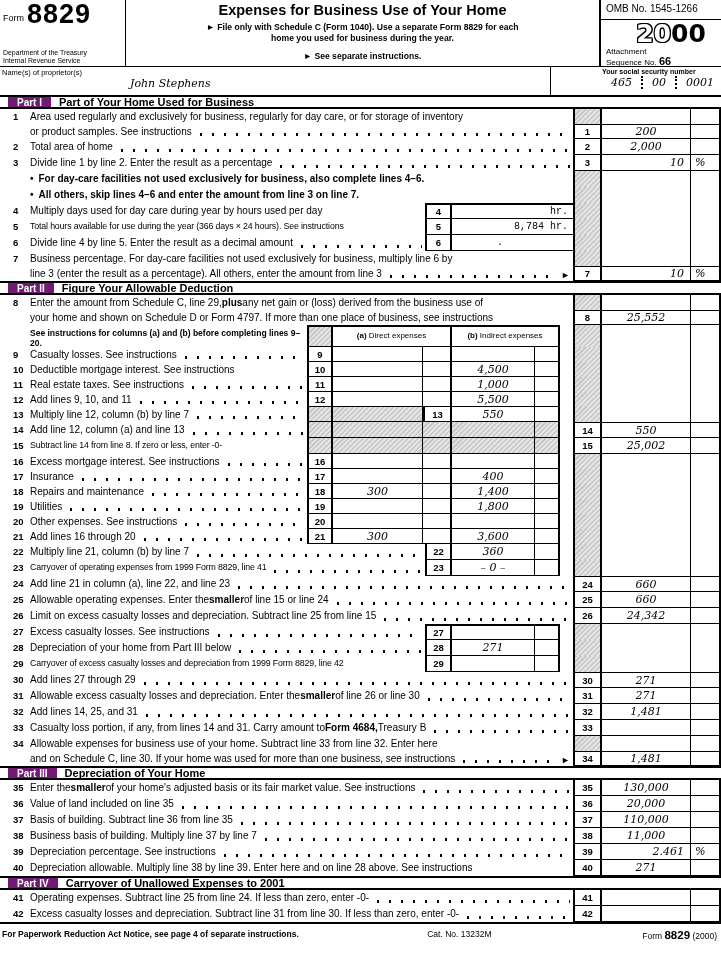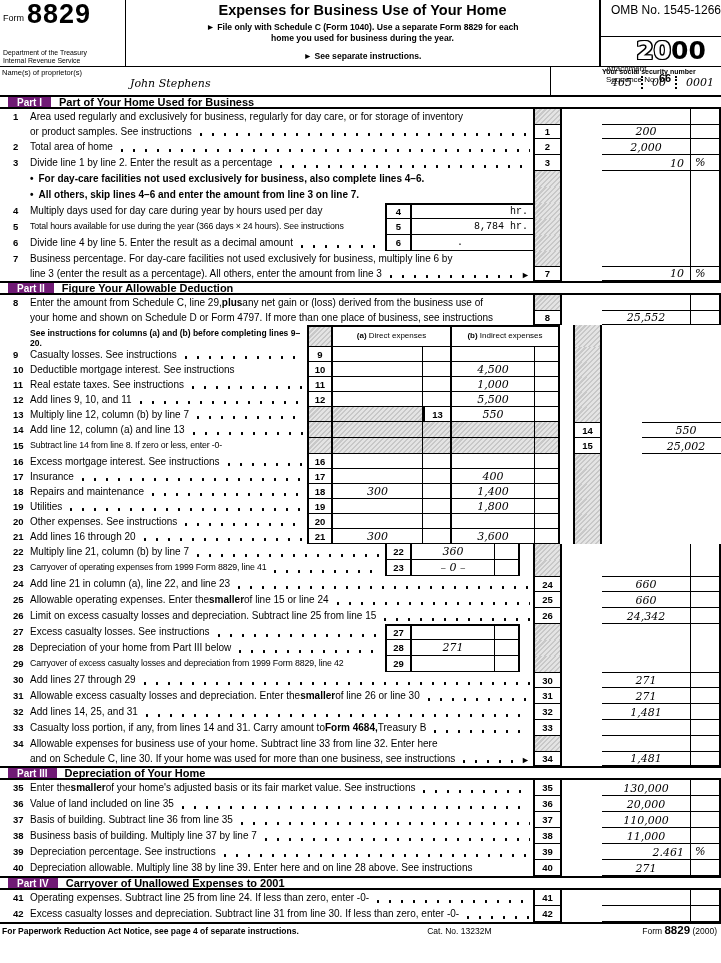--- a/index.html
+++ b/index.html
@@ -12,21 +12,21 @@
   .hdr-left { width:126px; border-right:1.5px solid #000; padding:1px 2px 1px 3px; display:flex; flex-direction:column; }
   .form-line { display:flex; align-items:flex-start; gap:3px; }
   .form-word { font-size:9px; margin-top:12px; }
   .form-num { font-size:27px; font-weight:bold; letter-spacing:1px; line-height:26px; }
   .dept { font-size:6.9px; margin-top:auto; line-height:8px; }
   .hdr-center { flex:1; text-align:center; padding-top:2px; }
   .hdr-title { font-size:14.5px; font-weight:bold; }
   .hdr-sub { font-size:8.6px; font-weight:bold; line-height:10.5px; margin-top:4px; }
   .hdr-sub2 { margin-top:8px; font-size:8.6px; font-weight:bold; }
   .hdr-right { width:122px; border-left:2px solid #000; display:flex; flex-direction:column; }
-  .omb { border-bottom:1.5px solid #000; font-size:12px; padding:3px 0 19px 5px;text-align:right; }
+  .omb { border-bottom:1.5px solid #000; font-size:10px; padding:3px 0 5px 5px; }
   .year { text-align:center; font-size:25px; font-weight:bold; line-height:25px; margin-top:1px; font-family:"DejaVu Sans",sans-serif;margin-left:20px; }
   .yr-outline { color:#fff; text-shadow:-1.2px -1.2px 0 #000,1.2px -1.2px 0 #000,-1.2px 1.2px 0 #000,1.2px 1.2px 0 #000,0 -1.2px 0 #000,0 1.2px 0 #000,-1.2px 0 0 #000,1.2px 0 0 #000; }
   .attach { font-size:8px; padding-left:5px; line-height:9.5px; margin-top:1px; }
   .seq-num { font-weight:bold; font-size:11px; }
 
   .namerow { display:flex; height:28px;gap:48px; }
   .name-left { flex:1; border-right:1.5px solid #000; padding:1px 0 0 2px; position:relative; }
   .name-label { font-size:7.5px; }
   .name-value { position:absolute; left:130px; top:10px; }
   .ssn-box { width:122px; padding:1px 0 0 3px; }
@@ -53,21 +53,21 @@
           background-size:12px 9px; background-repeat:repeat-x; }
   .arrow { font-size:9px; align-self:center; margin-right:3px; }
   .bullet { font-weight:bold; margin-right:5px; }
   .boldtxt { font-weight:bold; }
   .cond { font-size:8.8px; letter-spacing:-0.15px; }
   .hw { font-family:"DejaVu Serif",serif; font-style:italic; font-size:11px; white-space:nowrap; }
   .mono { font-family:"Liberation Mono",monospace; font-style:normal; font-size:10px; }
 
   .nb { width:29px; flex:none; border-left:2px solid #000; border-right:2px solid #000;
         font-weight:bold; font-size:9.5px; display:flex; align-items:center; justify-content:center; }
-  .val { width:88px; flex:none; display:flex; align-items:flex-end; justify-content:center;margin-left:40px; }
+  .val { width:88px; flex:none; display:flex; align-items:center; justify-content:center; }
   .cents { width:31px; flex:none; border-left:1.5px solid #000; border-right:2px solid #000; display:flex; align-items:center; padding-left:4px; }
   .right { justify-content:flex-end; padding-right:6px; }
   .vb { border-bottom:1.5px solid #000; }
   .vt { border-top:1.5px solid #000; }
   .grayc { background:repeating-linear-gradient(135deg,#c8c8c8 0 1.5px,#e4e4e4 1.5px 3.5px); }
 
   .tno { width:26px; flex:none; border-left:2px solid #000; border-right:2px solid #000; border-bottom:1.5px solid #000;
          font-weight:bold; font-size:9.5px; display:flex; align-items:center; justify-content:center; }
   .ta  { width:90px; flex:none; border-right:1.5px solid #000; border-bottom:1.5px solid #000; display:flex; align-items:center; justify-content:center; }
   .tac { width:29px; flex:none; border-right:2px solid #000; border-bottom:1.5px solid #000; }
@@ -84,21 +84,21 @@
   .note { font-weight:bold; font-size:8.5px; line-height:10px; padding-top:1px; white-space:normal; }
 
   .sbno { width:27px; flex:none; border-left:2px solid #000; border-right:2px solid #000; border-bottom:1.5px solid #000;
           font-weight:bold; font-size:9.5px; display:flex; align-items:center; justify-content:center; }
   .sbval { width:121px; flex:none; border-bottom:1.5px solid #000; display:flex; align-items:center; justify-content:flex-end; padding-right:5px; }
   .sbv { width:83px; flex:none; border-right:1.5px solid #000; border-bottom:1.5px solid #000; display:flex; align-items:center; justify-content:center; }
   .sbc { width:25px; flex:none; border-right:2px solid #000; border-bottom:1.5px solid #000; }
   .st { border-top:2px solid #000; }
   .dotleft { justify-content:flex-start; padding-left:45px; }
 
-  .footer { display:flex; font-size:8.5px; align-items:flex-end; }
+  .footer { display:flex; padding-top:5px; font-size:8.5px; align-items:flex-start; }
   .f-left { font-weight:bold; flex:1; padding-left:2px; }
   .f-cat { width:215px; }
   .f-right { padding-right:4px; }
   .f-num { font-weight:bold; font-size:11.5px; }
 </style>
 </head>
 <body>
 
 <div class="page">
 

